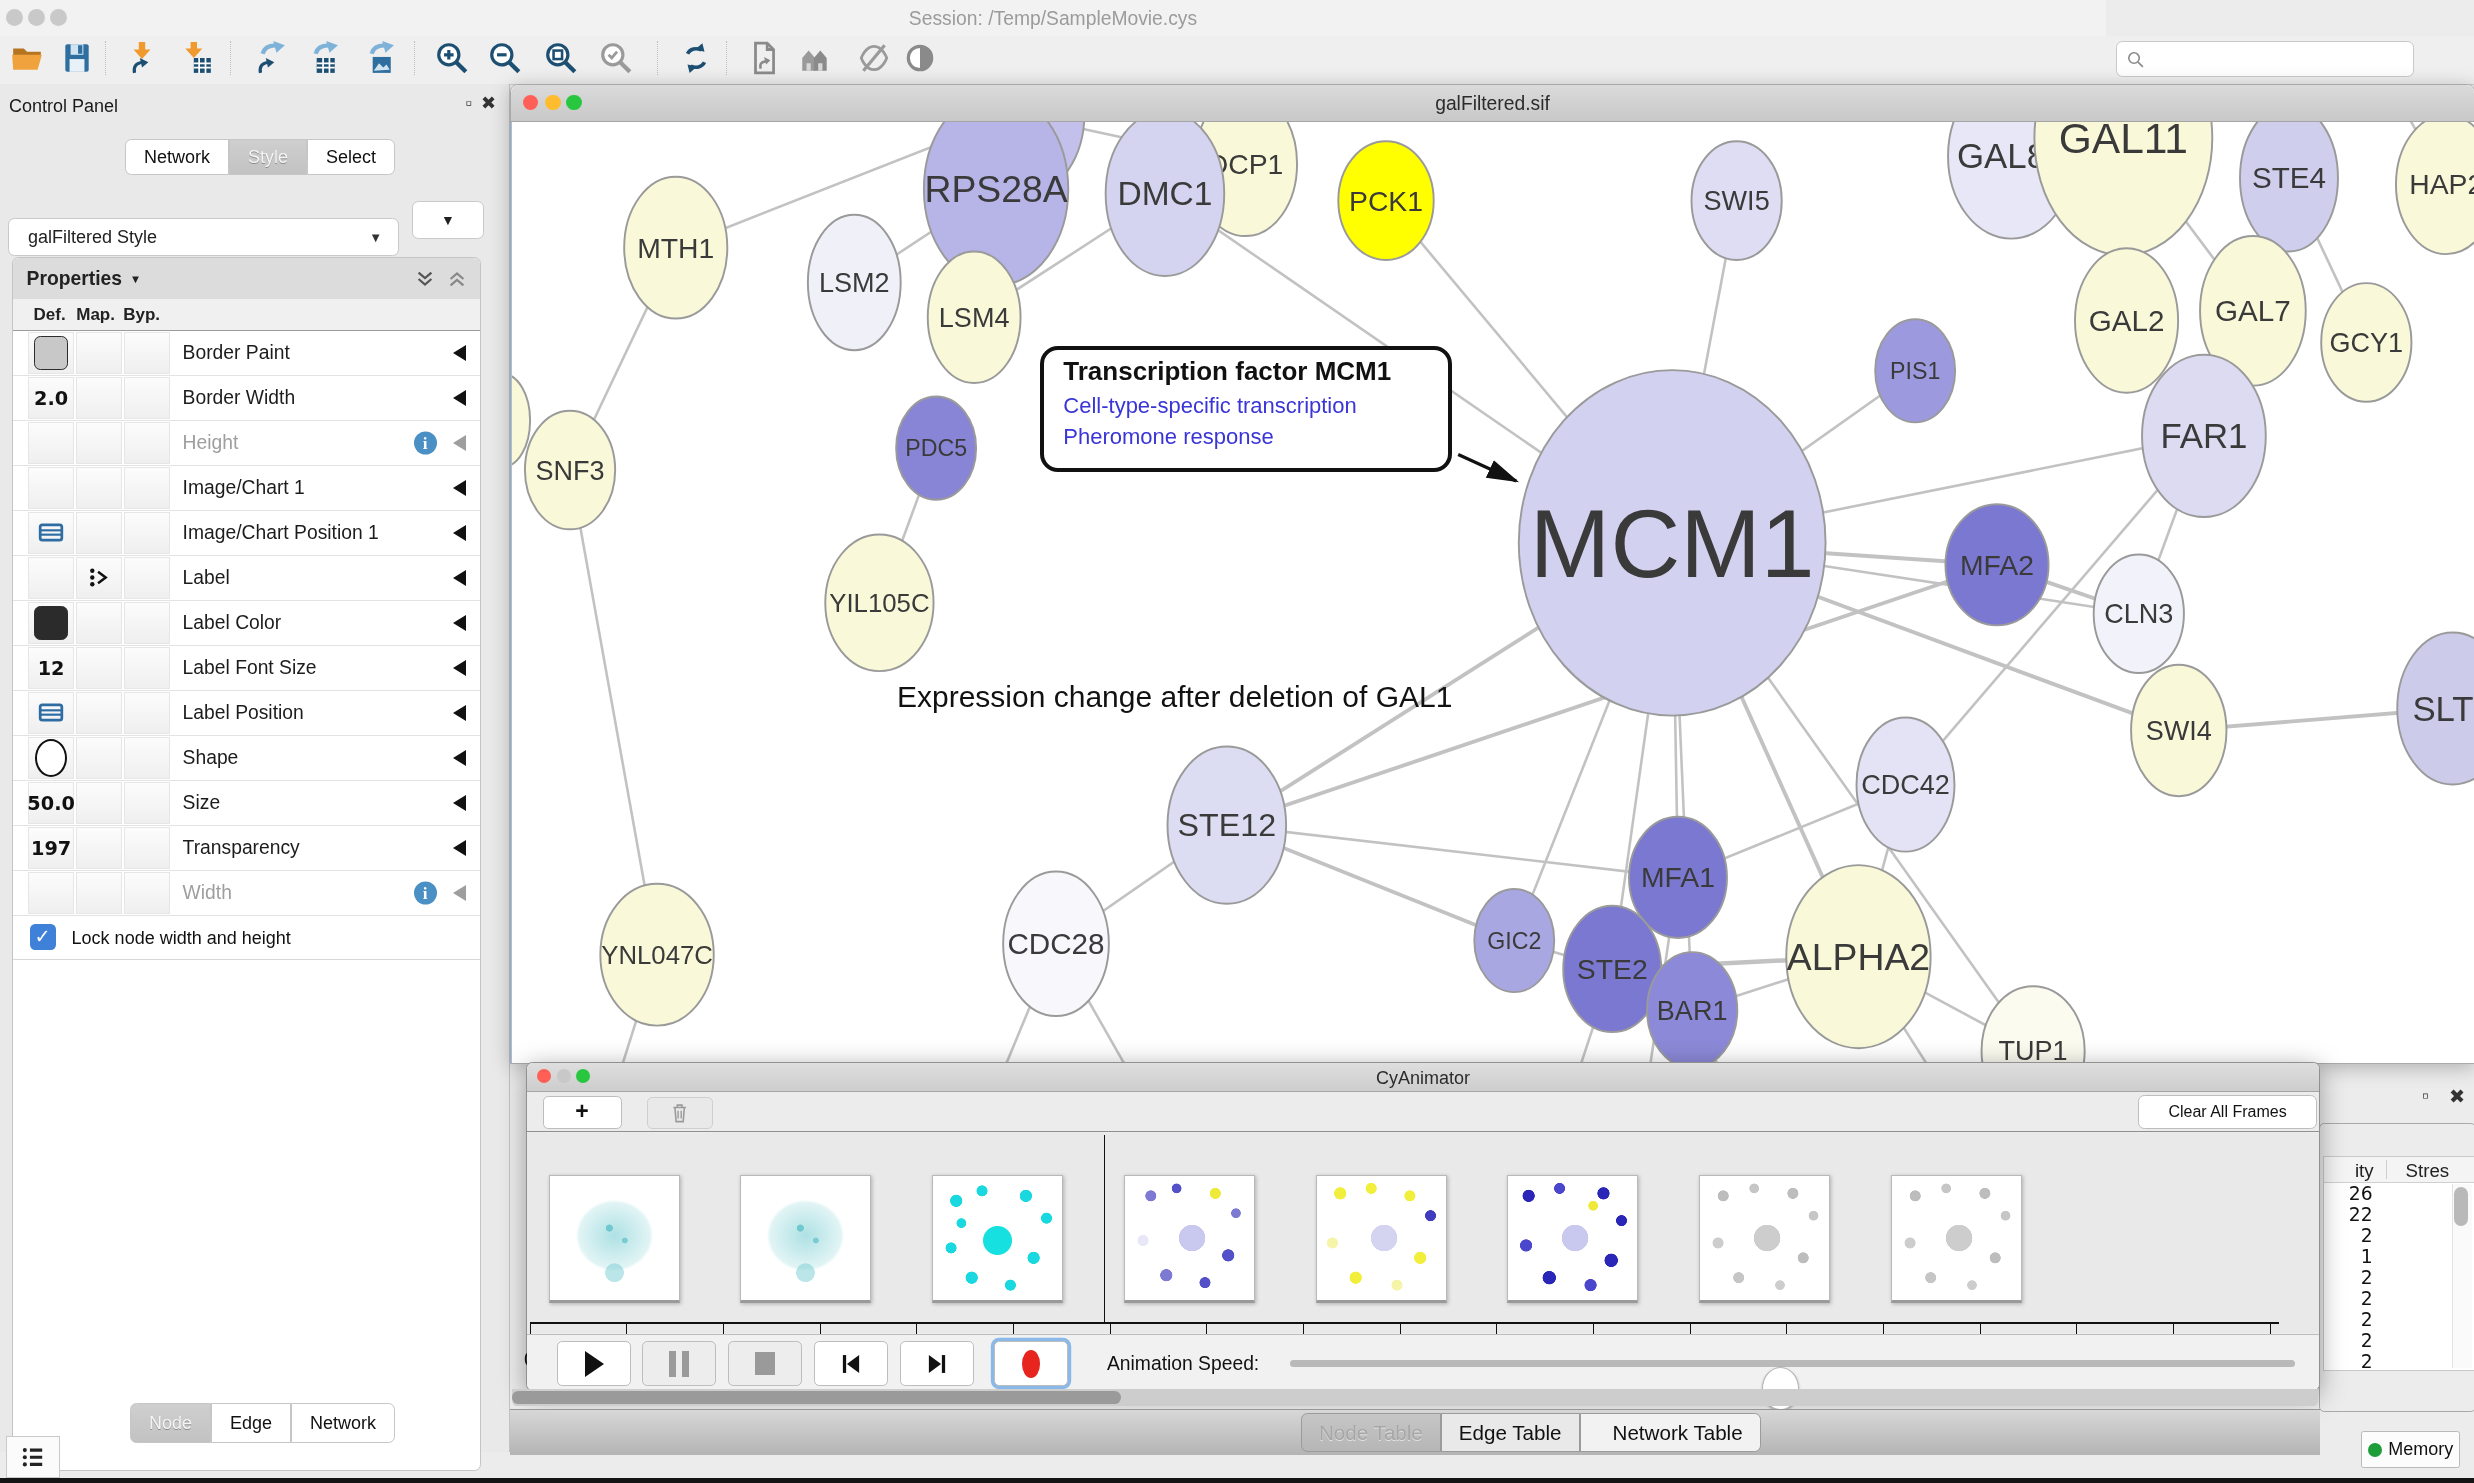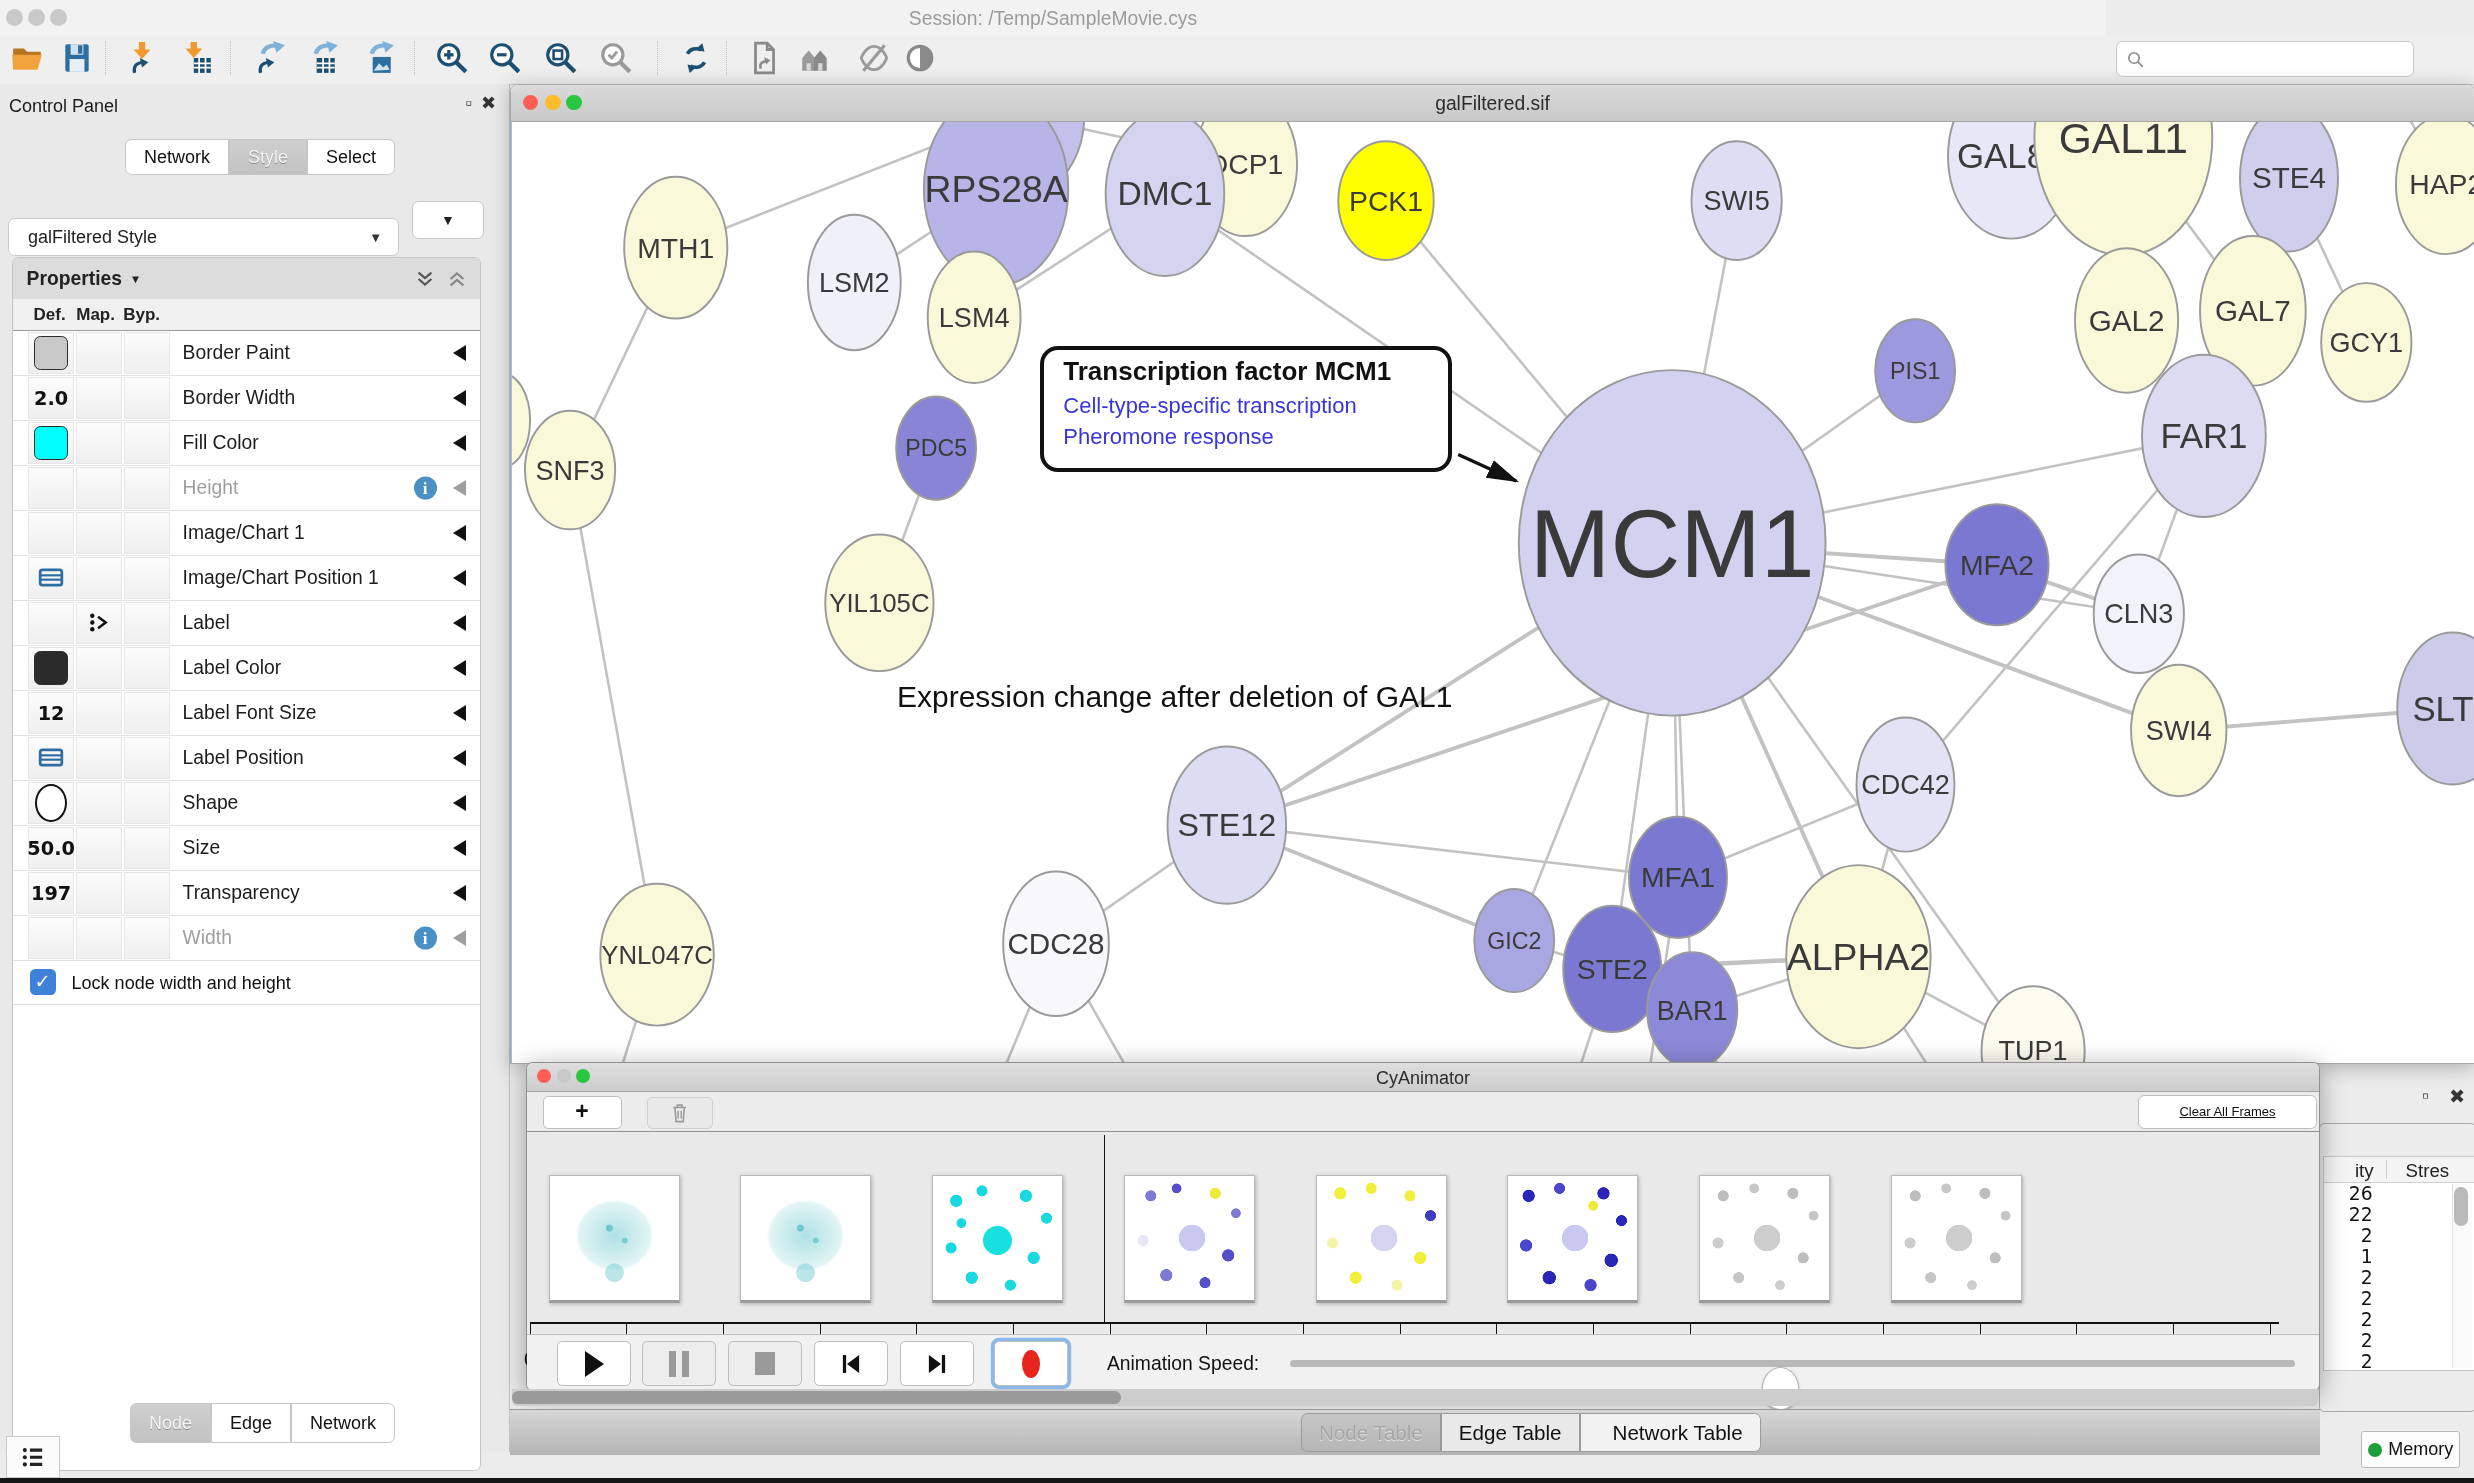--- a/index.html
+++ b/index.html
@@ -75,21 +75,21 @@
   #net-caption{left:385px;top:558px;font-size:30px;color:#111;}
   
   #cyanimator{left:526px;top:1062px;width:1792px;height:327px;background:#ececec;border:0.6px solid #909090;border-radius:6.4px;box-shadow:0 5.2px 26px rgba(0,0,0,.35);}
   #cy-titlebar{left:0;top:0;width:100%;height:28px;background:linear-gradient(#dedede,#cdcdcd);border-bottom:0.6px solid #a5a5a5;border-radius:6.4px 6.4px 0 0;}
   #cy-titlebar .light{position:absolute;top:6.4px;width:14px;height:14px;border-radius:50%;}
   #cy-title{width:100%;text-align:center;top:4.5px;font-size:18px;color:#2c2c2c;}
   #cy-toolbar{left:0;top:28px;width:100%;height:40px;}
   #cy-add{left:15.5px;top:5.2px;width:77px;height:31px;background:#fff;border:0.6px solid #bdbdbd;border-radius:5.2px;font-size:23px;font-weight:bold;text-align:center;line-height:28px;color:#111;}
   #cy-trash{left:120px;top:5.8px;width:64px;height:30px;background:#e9e9e9;border:0.6px solid #cfcfcf;border-radius:5.2px;display:flex;align-items:center;justify-content:center;}
   #cy-trash svg{width:19.3px;height:22px;}
-  #cy-clear{left:1611px;top:3.9px;width:177px;height:32px;background:#fff;border:0.6px solid #bdbdbd;border-radius:6.4px;font-size:13px;text-align:center;line-height:31px;color:#111;text-decoration:underline;}
+  #cy-clear{left:1611px;top:3.9px;width:177px;height:32px;background:#fff;border:0.6px solid #bdbdbd;border-radius:6.4px;font-size:16px;text-align:center;line-height:31px;color:#111;}
   #cy-sep{left:0;top:68px;width:100%;height:0;border-top:1.9px solid #8f8f8f;}
   #cy-timeline{left:0;top:70px;width:100%;height:200px;background:#e9e9e9;}
   .thumb{position:absolute;top:42px;width:129px;height:124px;background:#fff;border:0.6px solid #b9b9b9;border-bottom:3.9px solid #9a9a9a;box-shadow:1.3px 1.3px 3.9px rgba(0,0,0,.25);}
   #playhead{left:577px;top:1.9px;width:0;height:187px;border-left:1.9px solid #111;}
   #ruler-line{left:2.6px;top:189px;width:1749px;height:0;border-top:2.6px solid #111;}
   .tick{position:absolute;top:191px;width:0;border-left:1.9px solid #111;}
   .tick.major{height:20.6px;}
   .tick.minor{height:17px;}
   .tick-label{position:absolute;top:215px;font-size:19.3px;color:#111;transform:translateX(-50%);font-family:"DejaVu Sans",sans-serif;}
   #seconds-label{left:0;width:1753px;text-align:center;top:242px;font-size:19.3px;color:#111;}
@@ -317,29 +317,20 @@
           <span class="prop-label">Border Paint</span>
           <span class="row-arrow"></span>
         </div>
         <div class="prop-row">
           <span class="cell def">
             <span class="defval">2.0</span>
           </span>
           <span class="cell map"></span>
           <span class="cell byp"></span>
           <span class="prop-label">Border Width</span>
-          <span class="row-arrow"></span>
-        </div>
-        <div class="prop-row">
-          <span class="cell def">
-            <div class="swatch" style="background:#00ffff"></div>
-          </span>
-          <span class="cell map"></span>
-          <span class="cell byp"></span>
-          <span class="prop-label">Fill Color</span>
           <span class="row-arrow"></span>
         </div>
         <div class="prop-row disabled">
           <span class="cell def"></span>
           <span class="cell map"></span>
           <span class="cell byp"></span>
           <span class="prop-label">Height</span>
           <span class="info-badge">i</span>
           <span class="row-arrow"></span>
         </div>

